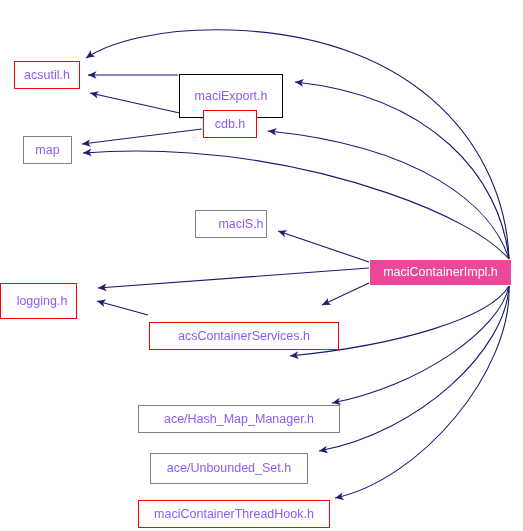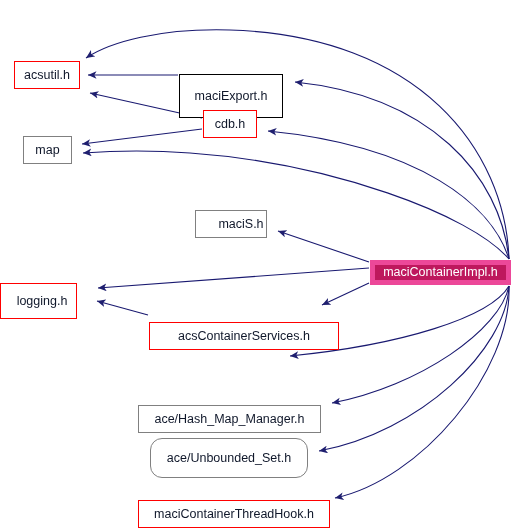--- a/index.html
+++ b/index.html
@@ -22,29 +22,29 @@
   .node{
     position:absolute;
     box-sizing:border-box;
     display:flex;
     align-items:center;
     justify-content:center;
     background:#ffffff;
     border:1px solid #808080;
     font-size:12.5px;
     line-height:1;
-    color:#0f172a;
+    color:#8b5cf6;
     white-space:nowrap;
     letter-spacing:0px;
   }
   .node.red{ border:1px solid #ff0000; }
   .node.black{ border:1px solid #000000; }
   .node.current{
-    background:#be185d;
-    border:5px solid #ec4899;
+    background:#ec4899;
+    border:2px solid #ec4899;
     color:#ffffff;
   }
 </style>
 </head>
 <body>
 
 <div id="graph">
 
   <svg id="edges" viewBox="0 0 523 531" width="523" height="531" xmlns="http://www.w3.org/2000/svg">
     <defs>
@@ -113,25 +113,25 @@
 
   <div class="node red" style="left:0; top:283px; width:77px; height:36px;padding-left:7px;">
     <span>logging.h</span>
   </div>
 
   <div class="node red" style="left:149px; top:322px; width:190px; height:28px;">
     <span>acsContainerServices.h</span>
   </div>
 
 
-  <div class="node" style="left:138px; top:405px; width:183px; height:28px;">
+  <div class="node" style="left:138px; top:405px; width:202px; height:28px;">
     <span>ace/Hash_Map_Manager.h</span>
   </div>
 
-  <div class="node" style="left:150px; top:438px; width:158px; height:40px;border-radius:12px;">
+  <div class="node" style="left:150px; top:453px; width:158px; height:31px;">
     <span>ace/Unbounded_Set.h</span>
   </div>
 
   <div class="node red" style="left:138px; top:500px; width:192px; height:28px;">
     <span>maciContainerThreadHook.h</span>
   </div>
 
 </div>
 
 </body></html>

